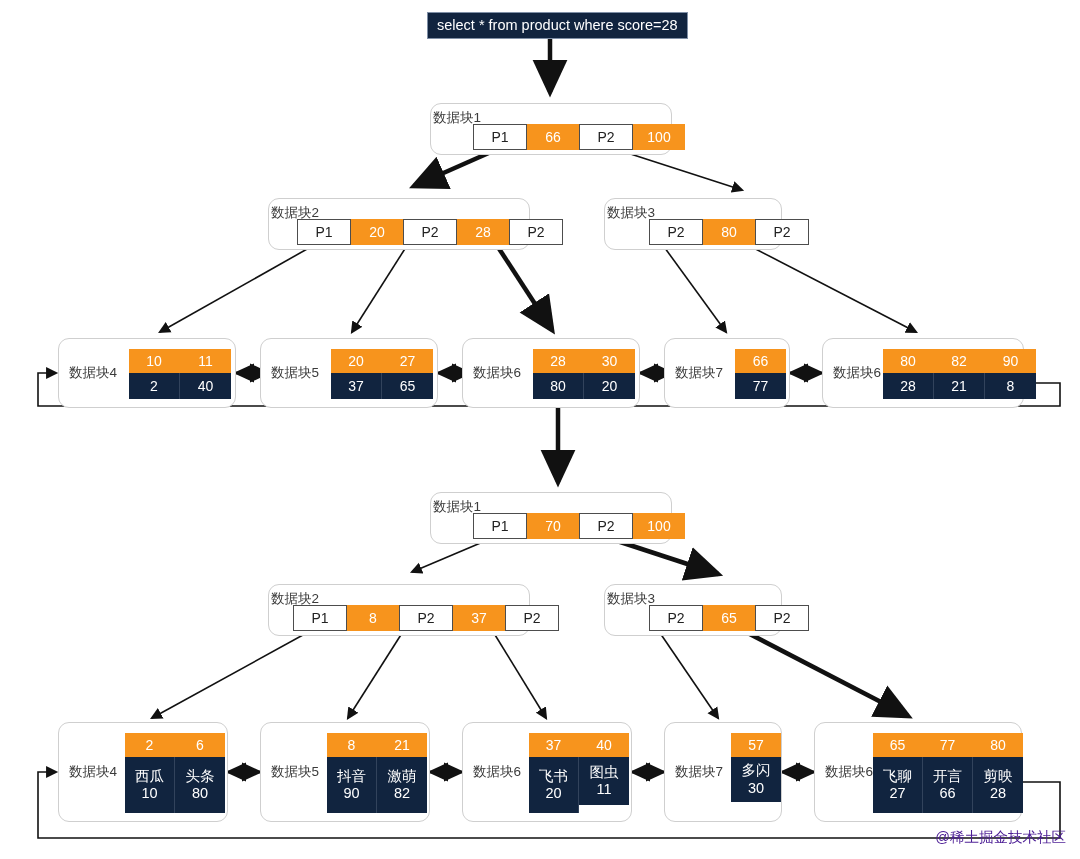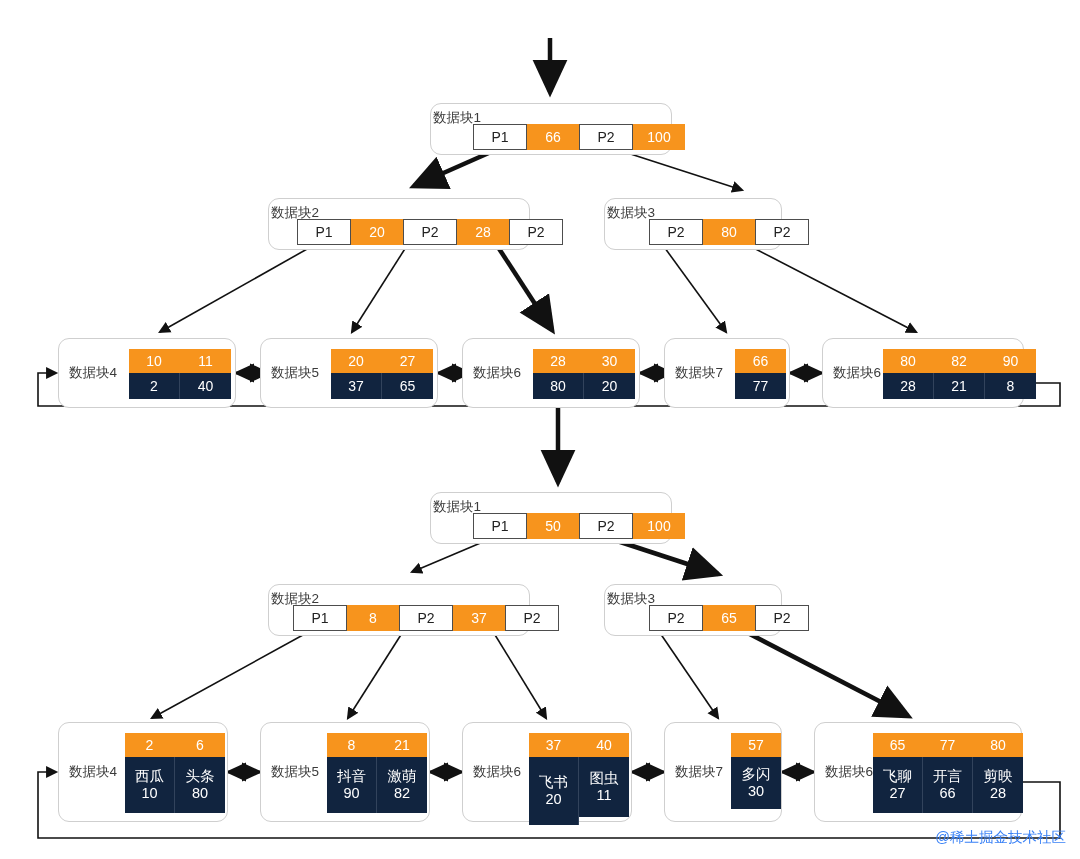--- a/index.html
+++ b/index.html
@@ -55,21 +55,21 @@
   .lk{background:#f7941d;color:#ffffff;font-size:14px;height:24px;
       display:flex;align-items:center;justify-content:center;
       box-sizing:border-box;border-right:1px solid #f7941d;}
   .lv{background:#11243f;color:#ffffff;font-size:14px;
       display:flex;flex-direction:column;align-items:center;justify-content:center;
       box-sizing:border-box;border-right:1px solid #32435c;line-height:1.18;}
   .leafcol:last-child .lk,.leafcol:last-child .lv{border-right:none;}
   .lv .nm{font-size:14.5px;}
   .lv .num{font-size:14.5px;}
 
-  .watermark{position:absolute;right:14px;bottom:12px;color:#3b82f6;font-size:14.5px;}
+  .watermark{position:absolute;right:14px;bottom:12px;color:#4c1d95;font-size:14.5px;}
 </style>
 </head>
 <body>
 
 <div id="stage">
 
   <svg class="edges" viewBox="0 0 1080 859">
     <defs>
       <marker id="ah" markerWidth="9" markerHeight="9" refX="7.2" refY="4.5" orient="auto">
         <path d="M0,0.6 L8.4,4.5 L0,8.4 z" fill="#111111"></path>
@@ -118,20 +118,21 @@
     <path d="M742,630 L908,716" stroke="#111111" stroke-width="4.5" fill="none" marker-end="url(#ah)"></path>
 
     <path d="M228,772 L260,772" stroke="#111111" stroke-width="2.6" fill="none" marker-end="url(#ahS)" marker-start="url(#ahSb)"></path>
     <path d="M430,772 L462,772" stroke="#111111" stroke-width="2.6" fill="none" marker-end="url(#ahS)" marker-start="url(#ahSb)"></path>
     <path d="M632,772 L664,772" stroke="#111111" stroke-width="2.6" fill="none" marker-end="url(#ahS)" marker-start="url(#ahSb)"></path>
     <path d="M782,772 L814,772" stroke="#111111" stroke-width="2.6" fill="none" marker-end="url(#ahS)" marker-start="url(#ahSb)"></path>
 
     <path d="M1022,782 L1060,782 L1060,838 L38,838 L38,772 L56,772" stroke="#111111" stroke-width="1.6" fill="none" marker-end="url(#ahT)"></path>
   </svg>
 
+  <div class="query-banner" style="left:427px;top:12px;">select * from product where score=28</div>
 
   <div class="legend">
   </div>
 
   <div class="node" style="left:430px;top:103px;width:242px;height:52px;">
     <span class="node-label inner">数据块1</span>
     <div class="cells" style="left:42px;top:20px;">
         <div class="cell ptr" style="width: 54px;">P1</div>
         <div class="cell key" style="width: 52px;">66</div>
         <div class="cell ptr" style="width: 54px;">P2</div>
@@ -222,21 +223,21 @@
           <div class="lk">90</div>
           <div class="lv" style="height: 26px;">8</div>
         </div>
       </div>
   </div>
 
   <div class="node" style="left:430px;top:492px;width:242px;height:52px;">
     <span class="node-label inner">数据块1</span>
     <div class="cells" style="left:42px;top:20px;">
         <div class="cell ptr" style="width: 54px;">P1</div>
-        <div class="cell key" style="width: 52px;">50</div>
+        <div class="cell key" style="width: 52px;">70</div>
         <div class="cell ptr" style="width: 54px;">P2</div>
         <div class="cell key" style="width: 52px;">100</div>
       </div>
   </div>
 
   <div class="node" style="left:268px;top:584px;width:262px;height:52px;">
     <span class="node-label inner">数据块2</span>
     <div class="cells" style="left:24px;top:20px;">
         <div class="cell ptr" style="width: 54px;">P1</div>
         <div class="cell key" style="width: 52px;">8</div>
@@ -291,40 +292,40 @@
             <span class="num">82</span>
           </div>
         </div>
       </div>
   </div>
   <div class="node" style="left:462px;top:722px;width:170px;height:100px;">
     <span class="node-label leafside">数据块6</span>
     <div class="leafgrid" style="left:66px;top:10px;">
         <div class="leafcol" style="width: 50px;">
           <div class="lk">37</div>
-          <div class="lv" style="height: 68px;">
+          <div class="lv" style="height: 56px;">
             <span class="nm">飞书</span>
             <span class="num">20</span>
           </div>
         </div>
         <div class="leafcol" style="width: 50px;">
           <div class="lk">40</div>
-          <div class="lv" style="height: 60px;">
+          <div class="lv" style="height: 48px;">
             <span class="nm">图虫</span>
             <span class="num">11</span>
           </div>
         </div>
       </div>
   </div>
   <div class="node" style="left:664px;top:722px;width:118px;height:100px;">
     <span class="node-label leafside">数据块7</span>
     <div class="leafgrid" style="left:66px;top:10px;">
         <div class="leafcol" style="width: 50px;">
           <div class="lk">57</div>
-          <div class="lv" style="height: 52px;">
+          <div class="lv" style="height: 45px;">
             <span class="nm">多闪</span>
             <span class="num">30</span>
           </div>
         </div>
       </div>
   </div>
   <div class="node" style="left:814px;top:722px;width:208px;height:100px;">
     <span class="node-label leafside">数据块6</span>
     <div class="leafgrid" style="left:58px;top:10px;">
         <div class="leafcol" style="width: 50px;">

